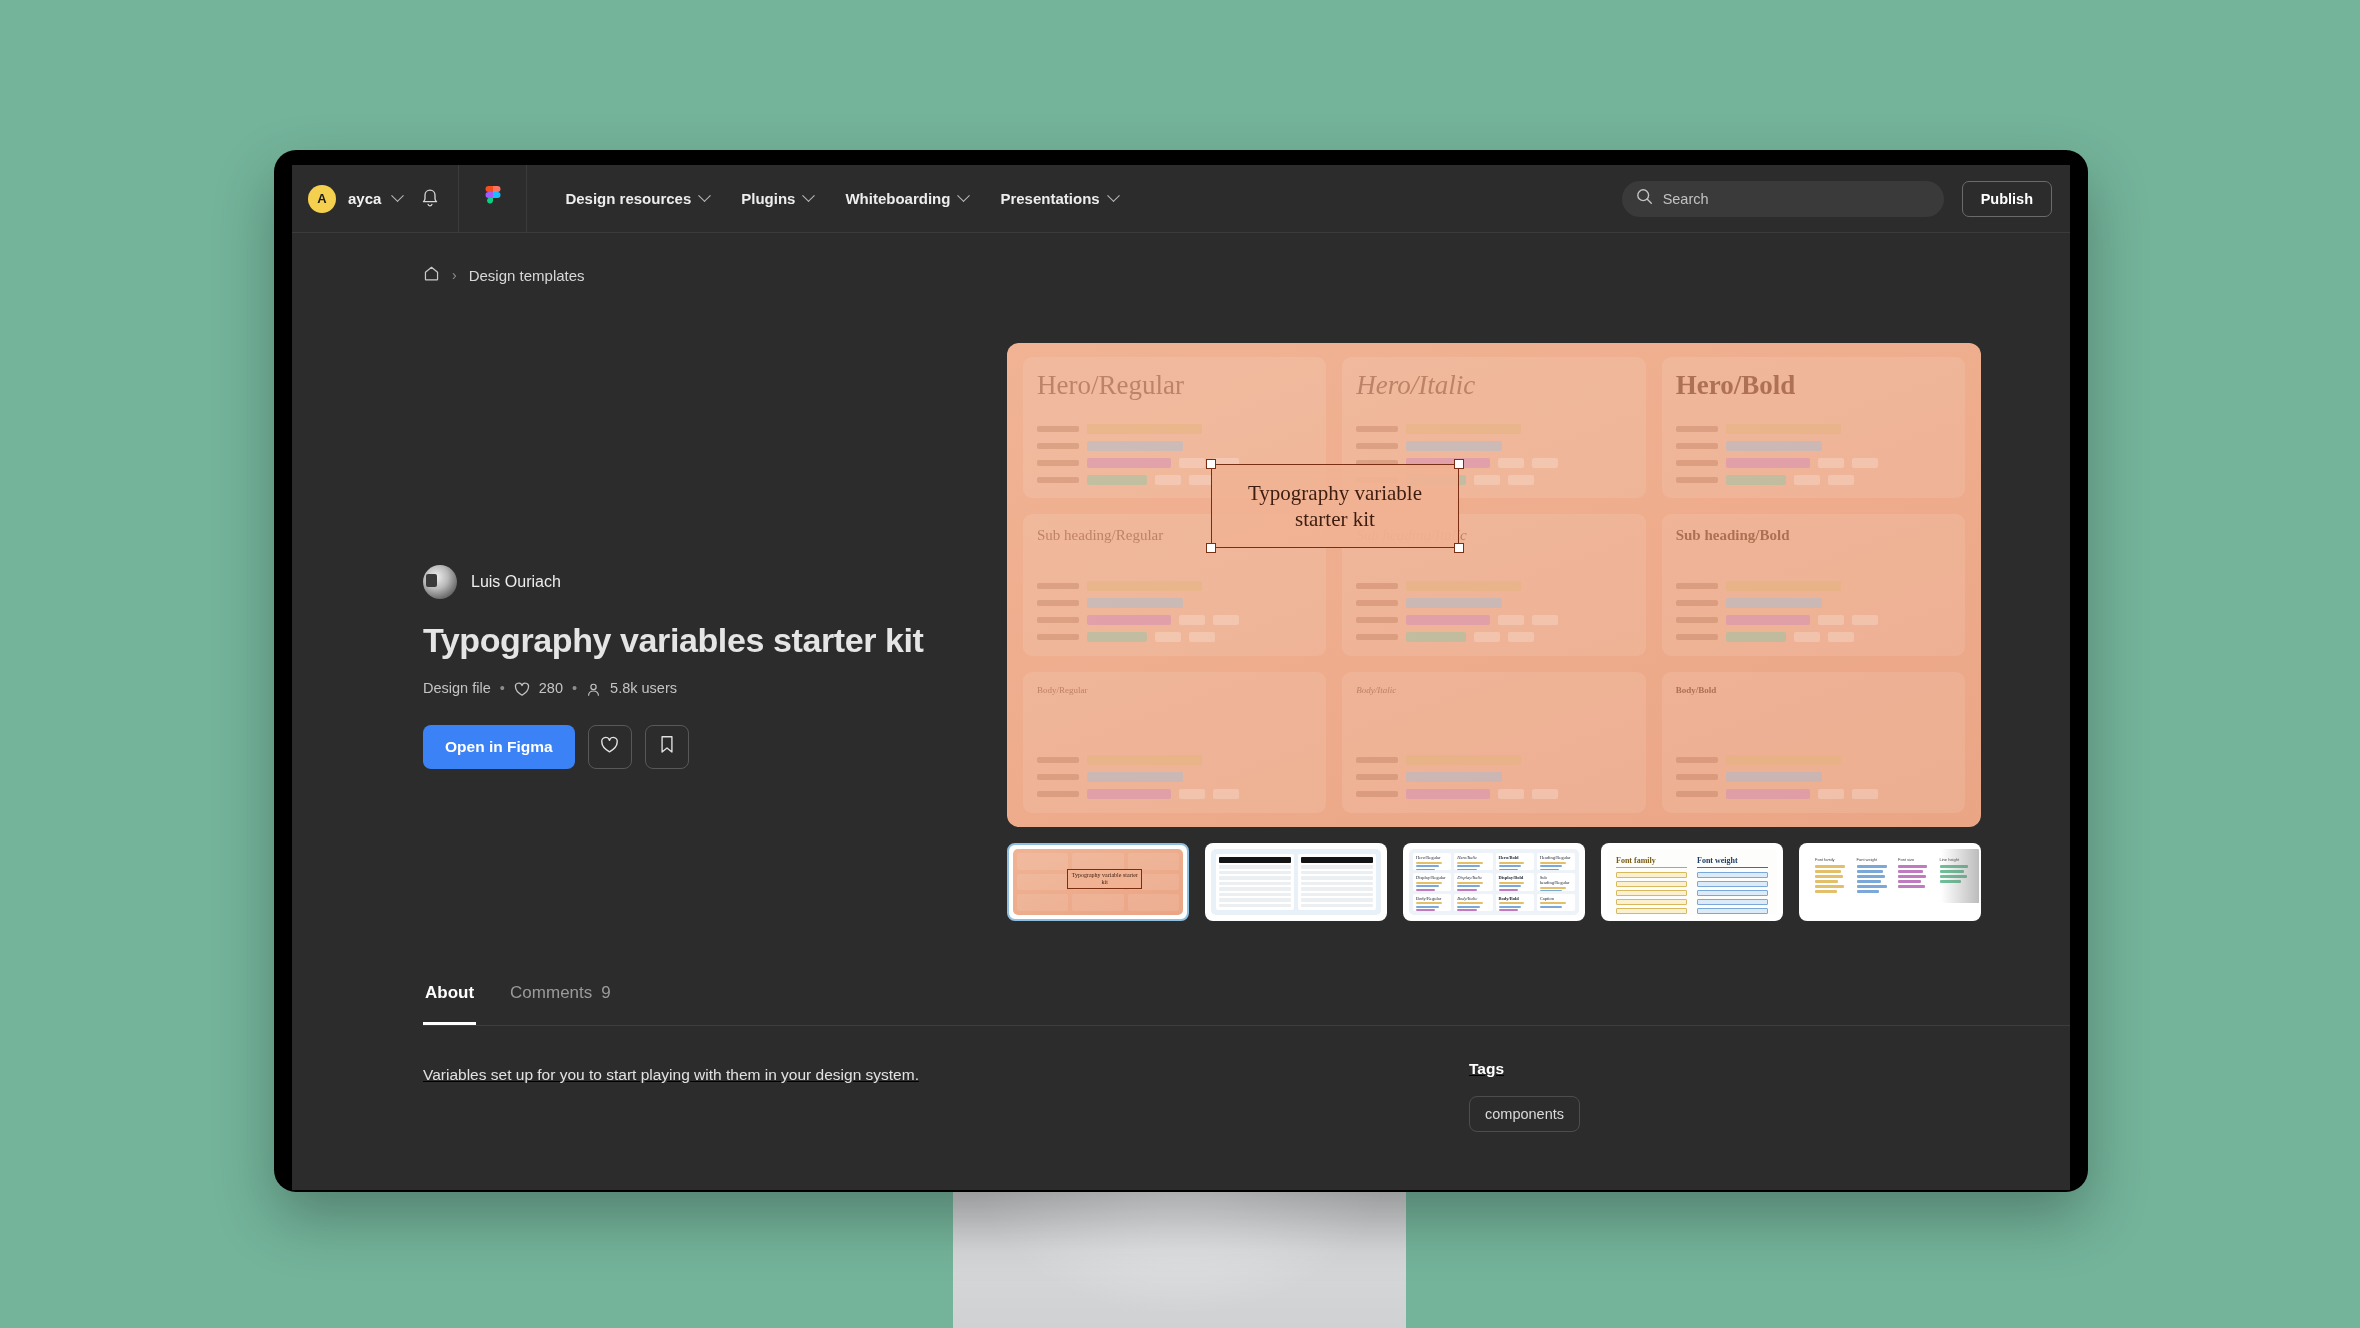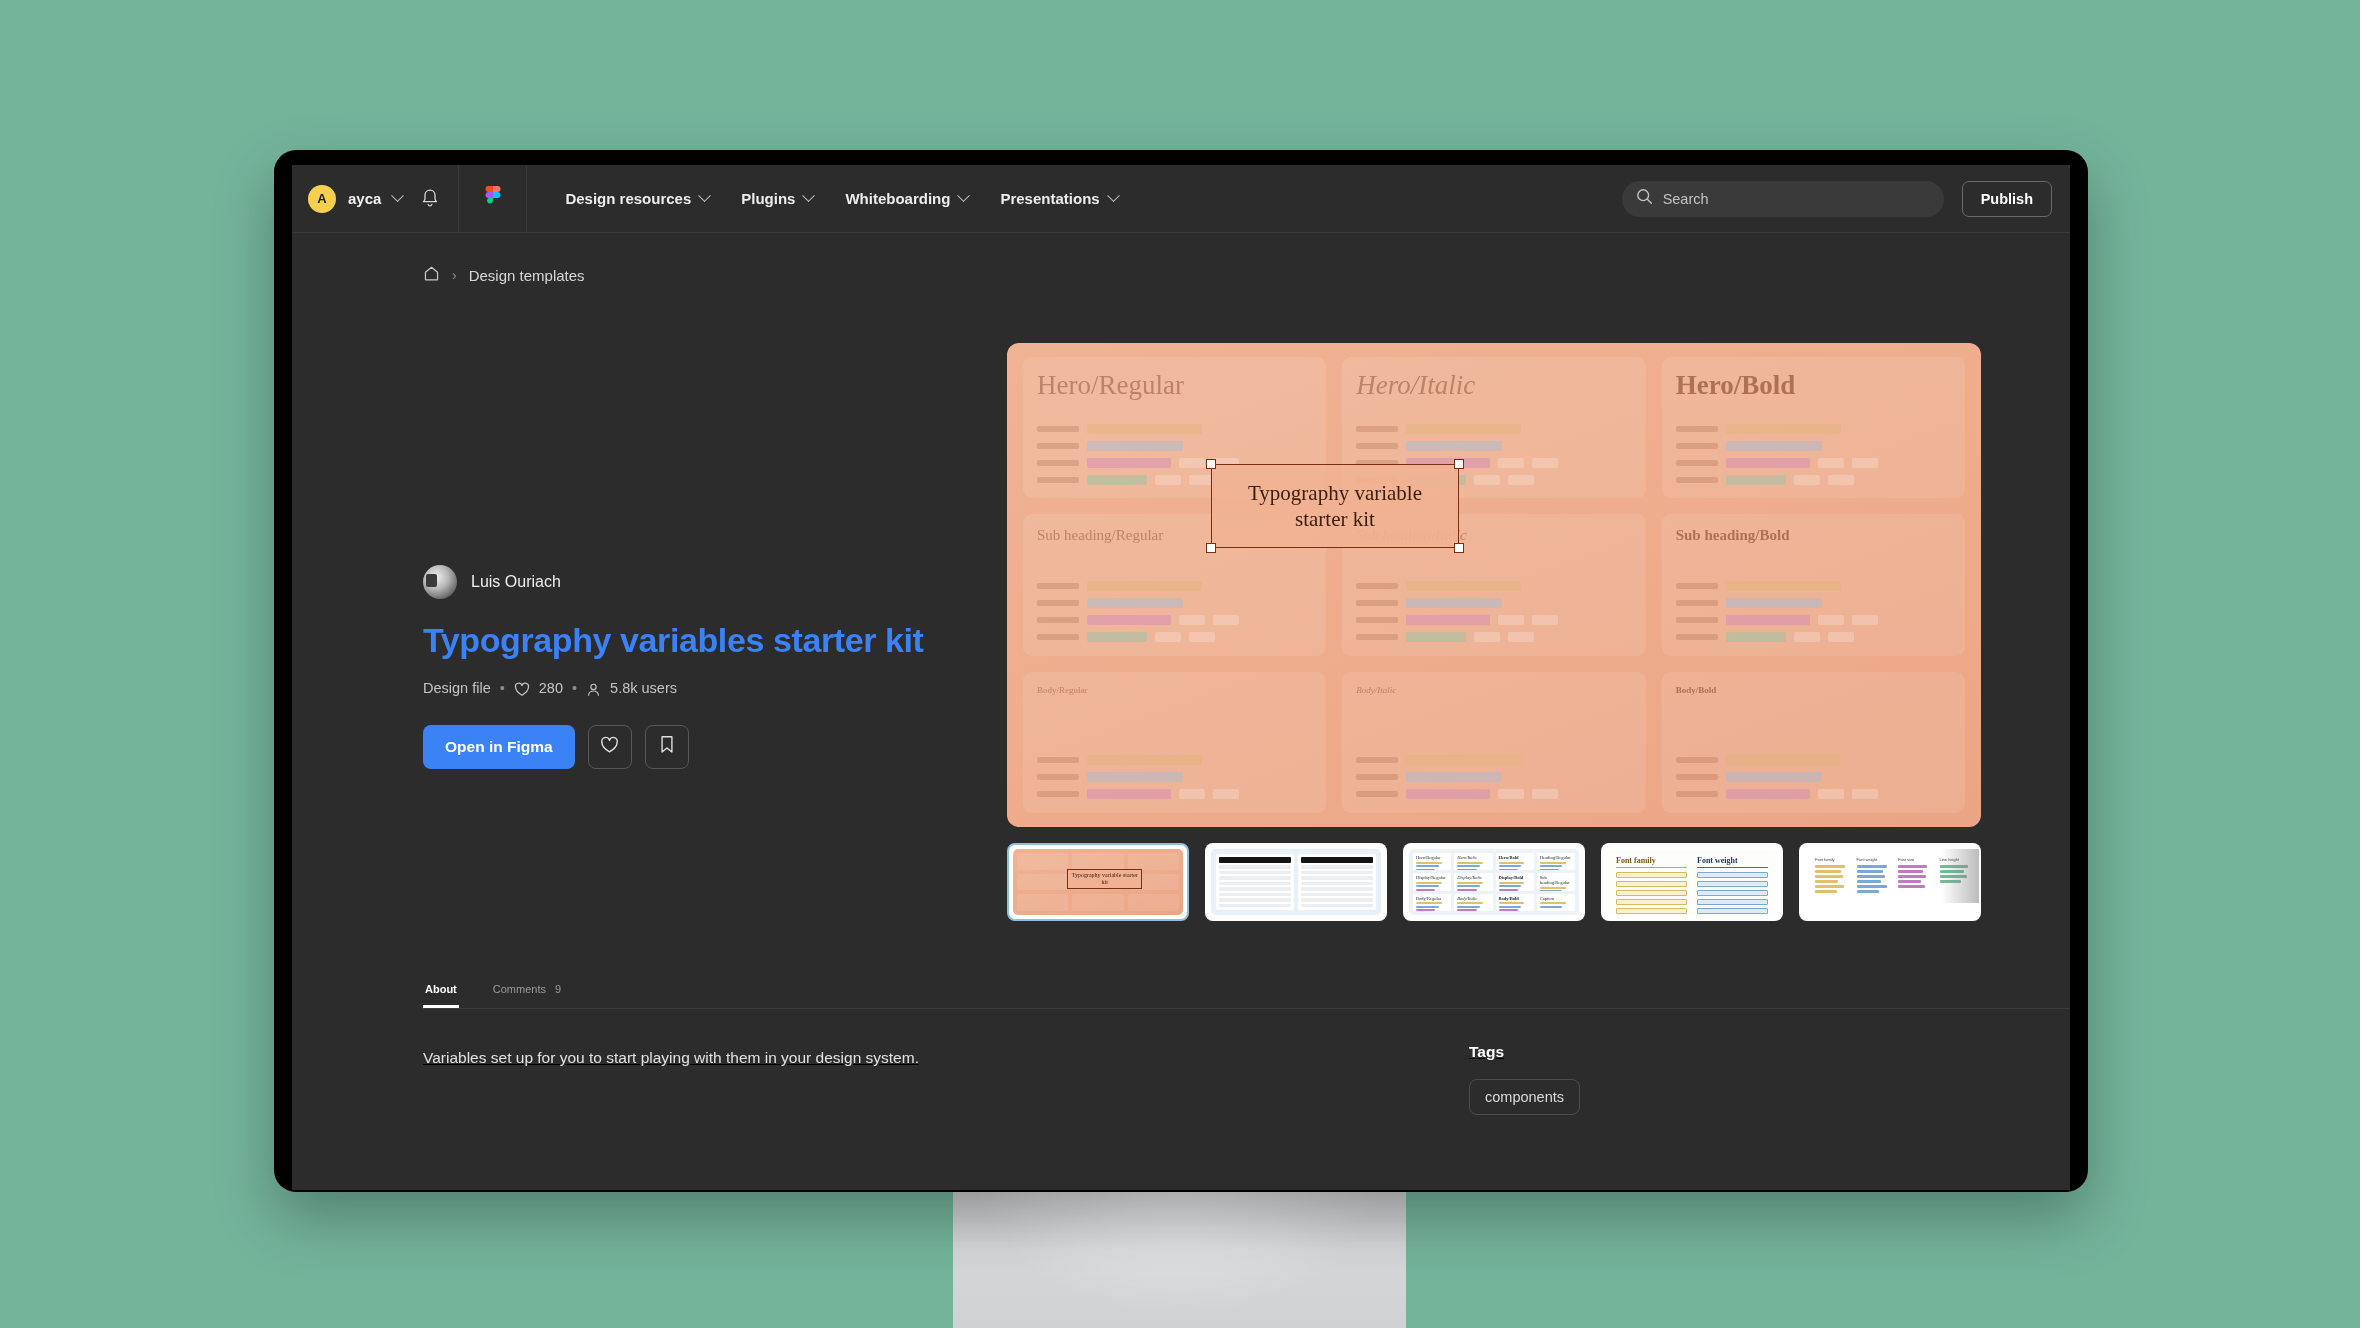--- a/index.html
+++ b/index.html
@@ -114,21 +114,21 @@
     width:34px; height:34px; border-radius:50%;
     background: radial-gradient(circle at 38% 35%, #f0f0f0 0%, #b8b8b8 40%, #6e6e6e 72%, #2f2f2f 100%);
     position:relative; overflow:hidden;
   }
   .author-pic::before{
     content:""; position:absolute; left:3px; top:9px; width:11px; height:13px;
     background:#3a3a3a; border-radius:2px;
   }
   .author-name { color:#ededed; font-size:16px; }
   .title {
-    color:#3b82f6; font-size:34px; font-weight:700; letter-spacing:-.4px;
+    color:#e5e5e5; font-size:34px; font-weight:700; letter-spacing:-.4px;
     margin-top: 22px;
   }
   .meta {
     display:flex; align-items:center; gap:9px;
     margin-top: 20px; color:#c4c4c4; font-size:14.5px;
   }
   .meta .dot { color:#8d8d8d; }
   .meta svg { vertical-align:middle; }
   .actions { display:flex; align-items:center; gap:13px; margin-top: 28px; }
   .primary-btn {
@@ -243,21 +243,21 @@
   .th5 .rr { height:2.5px; border-radius:1px; margin-bottom:2.5px; }
   .th5::after { content:""; position:absolute; right:0; top:0; width:42px; height:100%;
     background: linear-gradient(90deg, rgba(255,255,255,0), rgba(120,120,120,.55)); }
 
   
   .tabs {
     display:flex; align-items:flex-end; gap:32px;
     margin: 62px 0 0 131px; border-bottom:1px solid #3d3d3d;
     width: calc(100% - 131px);
   }
-  .tab { padding: 0 2px 13px; color:#9a9a9a; font-size:11px; display:flex; gap:9px;text-align:center; }
+  .tab { padding: 0 2px 22px; color:#9a9a9a; font-size:17px; display:flex; gap:9px;text-align:center; }
   .tab.active { color:#fff; font-weight:700; box-shadow: inset 0 -3px 0 0 #fff; }
   .tab .cnt { color:#9a9a9a; font-weight:400; }
 
   .about-wrap { display:flex; margin: 34px 0 0 131px; text-decoration: underline; }
   .about-body { width: 960px; color:#e2e2e2; font-size:15.5px; line-height:1.9; }
   .tags-col { margin-left: 86px; }
   .tags-title { color:#fff; font-size:15.5px; font-weight:700; }
   .tag {
     margin-top:18px; display:inline-block;
     border:1px solid #4d4d4d; border-radius:8px;

